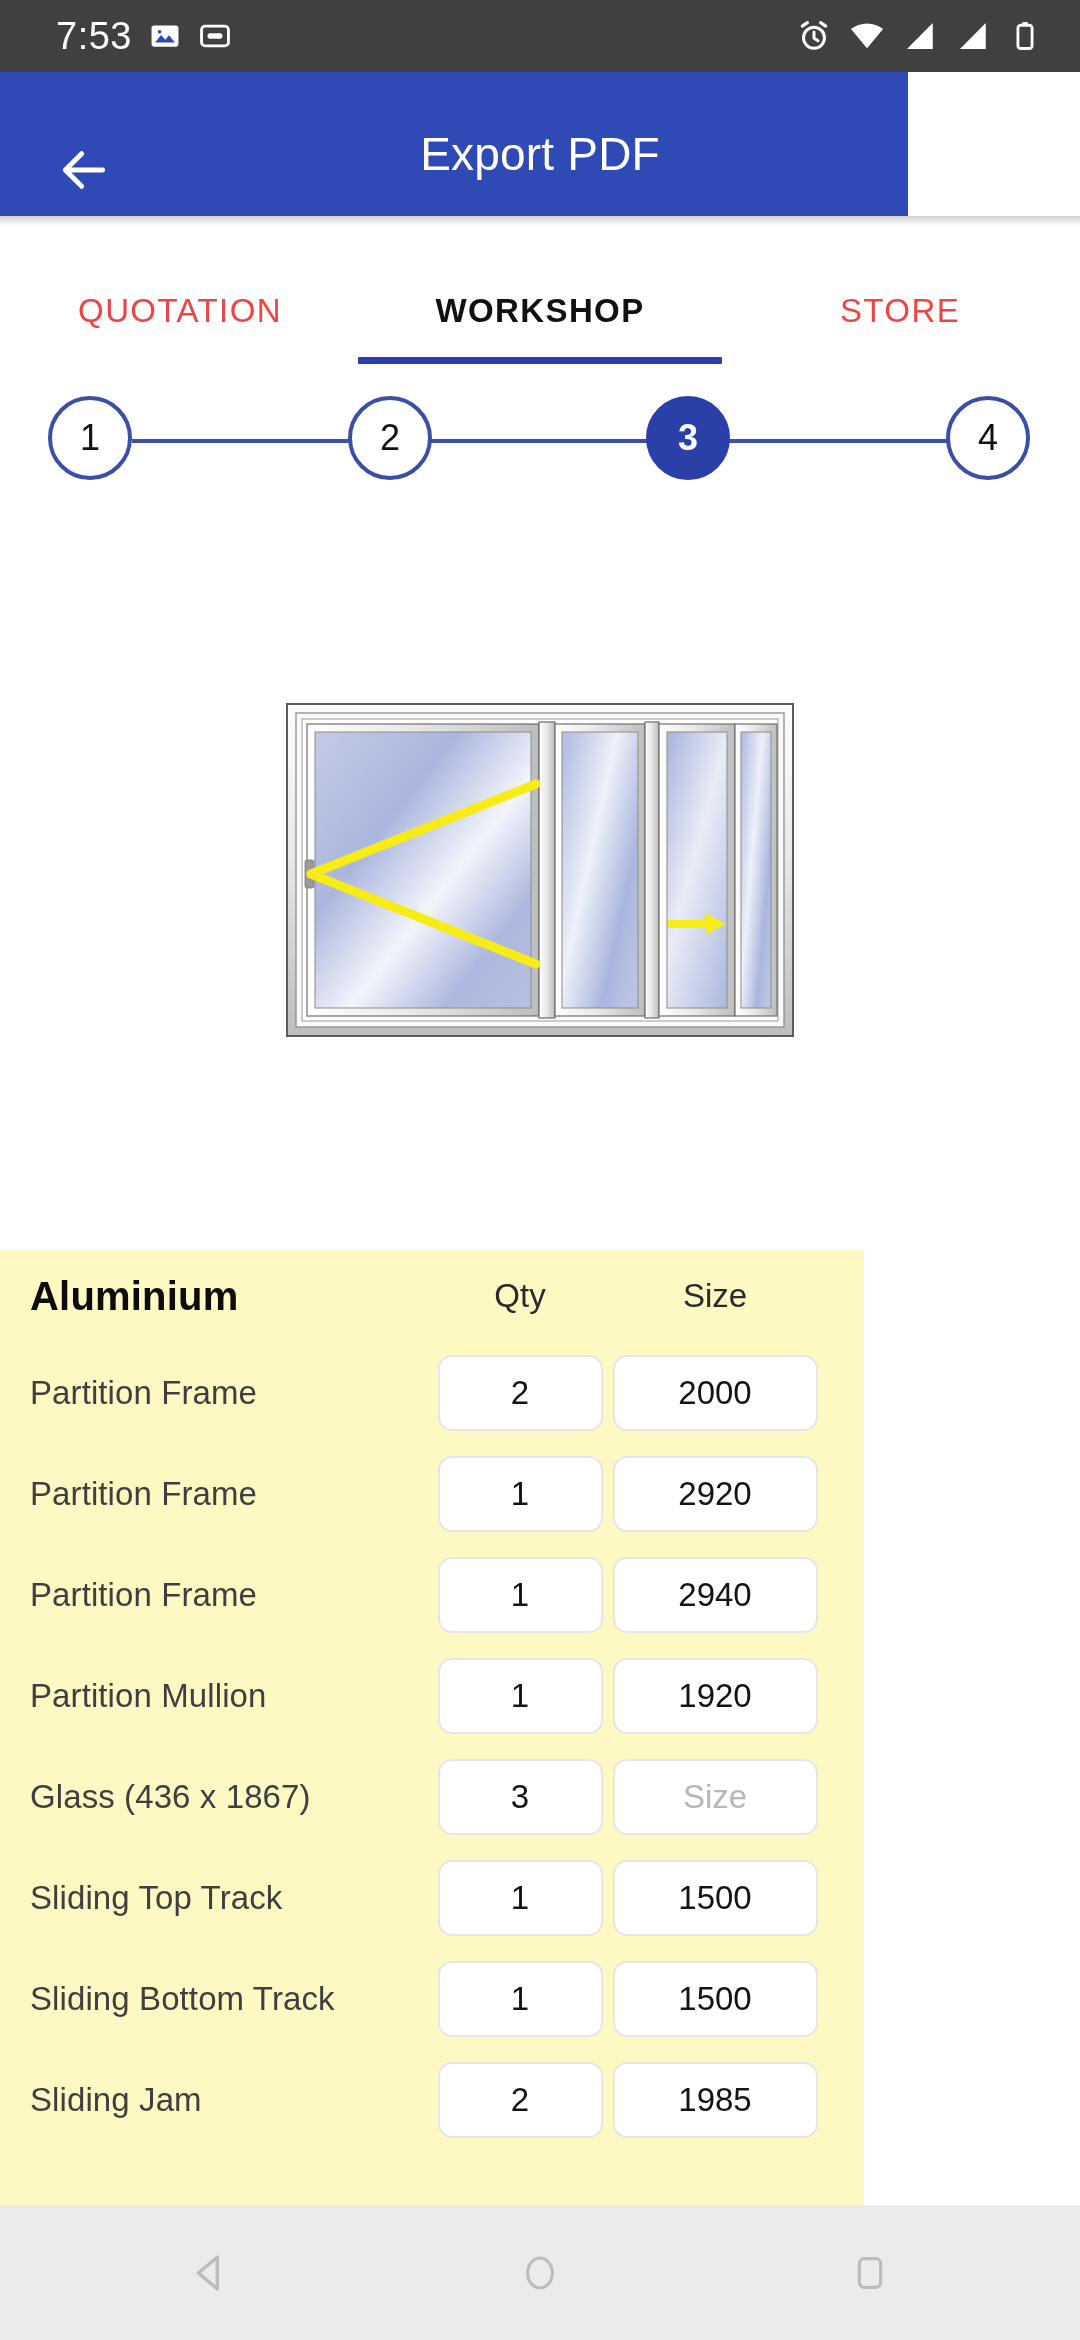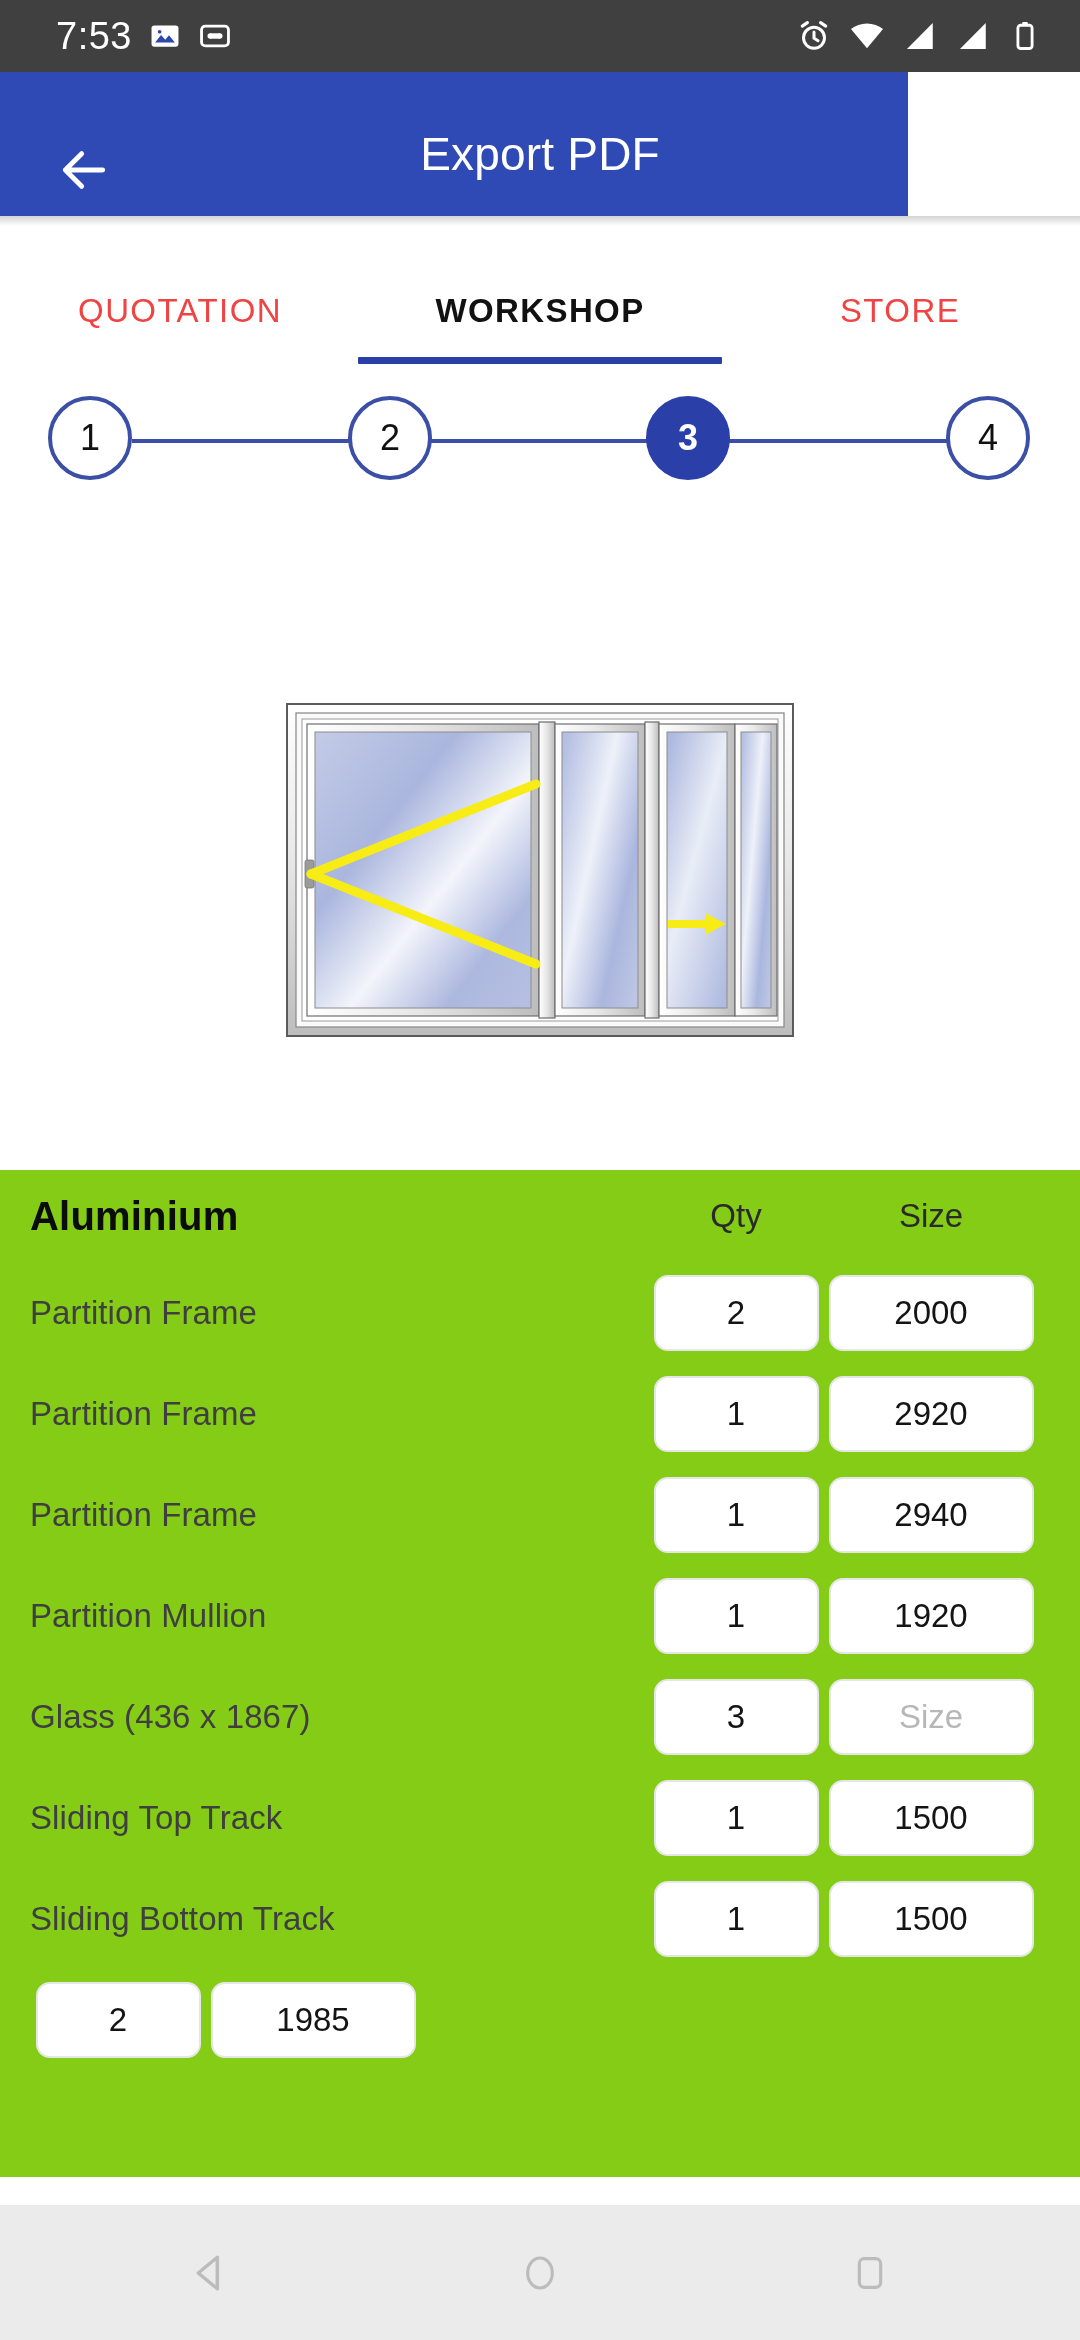--- a/index.html
+++ b/index.html
@@ -194,25 +194,25 @@
     width: 1080px;
     height: 340px;
     display: flex;
     align-items: center;
     justify-content: center;
   }
 
   
   .table-area {
     position: absolute;
-    top: 1170px;
+    top: 1250px;
     left: 0;
-    width: 1080px;
+    width: 864px;
     height: 1007px;
-    background: #84cc16;
+    background: #fef9c3;
     overflow: hidden;
   }
   .table-head {
     display: flex;
     align-items: center;
     height: 92px;
     padding: 0 42px 0 30px;
   }
   .th-material {
     flex: 1;
@@ -515,20 +515,21 @@
         <div class="row">
           <div class="row-label">Sliding Bottom Track</div>
           <div class="cell-qty">
             <div class="field qty">1</div>
           </div>
           <div class="cell-size">
             <div class="field size">1500</div>
           </div>
         </div>
         <div class="row">
+          <div class="row-label">Sliding Jam</div>
           <div class="cell-qty">
             <div class="field qty">2</div>
           </div>
           <div class="cell-size">
             <div class="field size">1985</div>
           </div>
         </div>
       </div>
   </div>
 

